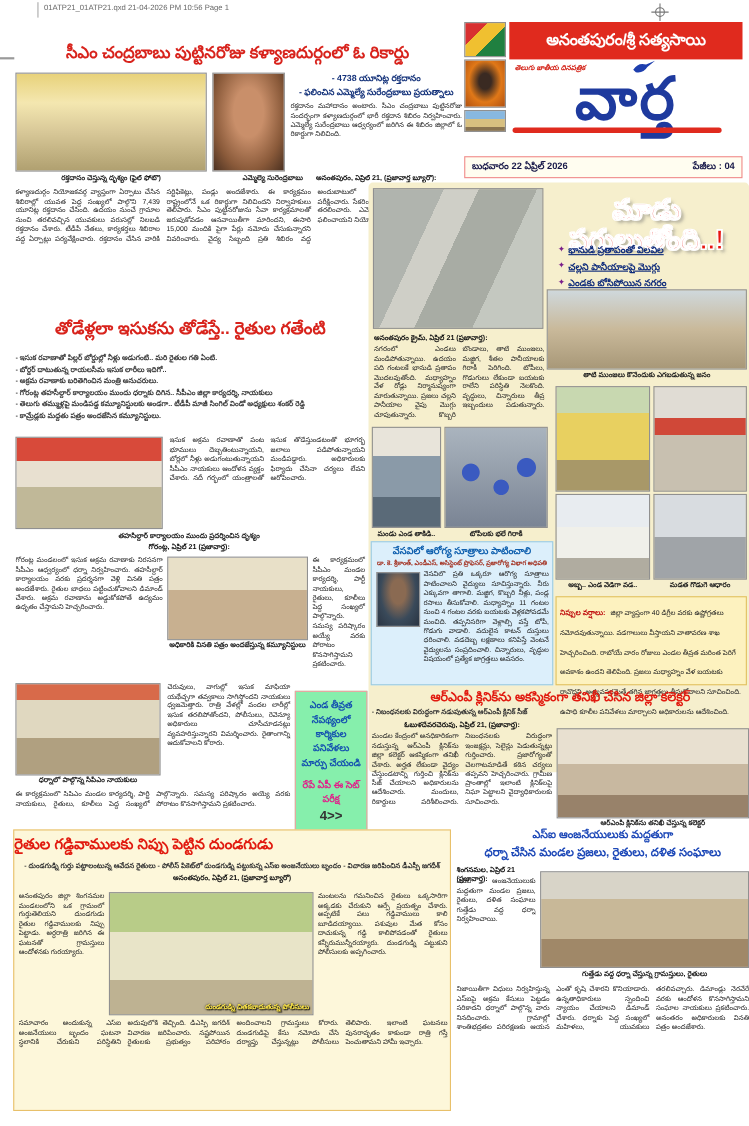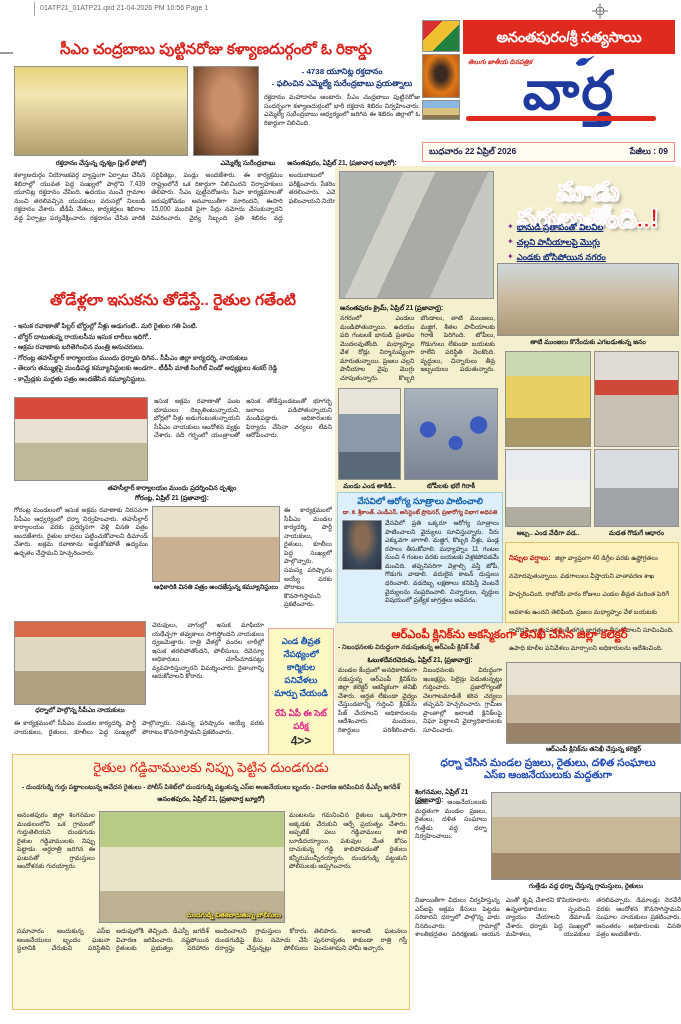--- a/index.html
+++ b/index.html
@@ -38,26 +38,26 @@
   .bullet-txt{color:#0d2a7a;font-weight:bold;font-size:8.5px;line-height:1.3;text-decoration:underline;}
   .points{font-size:6.6px;font-weight:bold;color:#3a3a3a;line-height:1.6;text-align:left;overflow:hidden;}
   .cm-points{color:#14327a;font-weight:bold;font-size:8px;line-height:1.5;text-align:center;}
 
   .feature-panel{background:#f6efcd;border-radius:4px;}
   .healthbox{background:#dceffb;border:1px solid #9ccbe0;padding:3px;}
   .healthbox h2{margin:0 0 1px 0;color:#0e5fae;font-size:8.8px;text-align:center;font-weight:800;}
   .health-byline{color:#a33020;font-size:5.8px;font-weight:bold;text-align:center;margin-bottom:2px;}
   .weatherbox{background:#fdf2bf;border:1px solid #e0c060;padding:3px;}
   .weather-lead{color:#c01010;font-weight:800;font-size:6.8px;}
-  .workersbox{background:#fef9c3;border:1px solid #f0a0a0;text-align:center;padding:6px 3px;}
+  .workersbox{background:#86efac;border:1px solid #f0a0a0;text-align:center;padding:6px 3px;}
   .workers-main{color:#1552b0;font-weight:800;font-size:8.6px;line-height:1.5;}
   .workers-hl{color:#e0218a;font-weight:800;font-size:8.6px;line-height:1.45;margin-top:8px;}
   .workers-ref{color:#333;font-weight:800;font-size:12px;margin-top:2px;}
   .haypanel{background:#fdf7da;border:1px solid #e8c06a;}
-  .hay-hl{color:#e11a0f;font-weight:400;font-size:13.5px;text-align:center;}
+  .hay-hl{color:#e11a0f;font-weight:700;font-size:13.5px;}
   .subline{font-size:6.4px;font-weight:bold;color:#333;text-align:center;overflow:hidden;white-space:nowrap;}
   .photo-cap-overlay{position:absolute;right:3px;bottom:2px;color:#ffe84a;font-size:6.3px;font-weight:bold;
                      text-shadow:0 0 2px #000,1px 1px 1px #000;}
 
   
   .ph-crowd{background:linear-gradient(180deg,#e8d27a 0%,#f4e7b0 30%,#d8c898 60%,#b0a070 100%);}
   .ph-portrait{background:radial-gradient(ellipse at 50% 40%,#c98f6a 30%,#8a5a3a 70%,#4a3020 100%);}
   .ph-aerial{background:linear-gradient(115deg,#b0b4ae 0 30%,#cfcfc7 30% 45%,#a8aca4 45% 70%,#c4c8c0 70%);}
   .ph-street{background:linear-gradient(180deg,#cfd8dc 0%,#c9b99a 50%,#a89878 100%);}
   .ph-flags{background:linear-gradient(180deg,#d84a3a 0 26%,#e8e0d0 26% 55%,#c0b898 55%);}
@@ -116,21 +116,21 @@
     <div class="abs mh-banner" style="left:41px;top:0;width:212px">అనంతపురం/శ్రీ సత్యసాయి</div>
     <div class="abs mh-tagline" style="left:46px;top:38px;width:120px">తెలుగు జాతీయ దినపత్రిక</div>
     <svg class="abs" style="left:150px;top:34px" width="26" height="14" viewBox="0 0 20 12">
       <path d="M2 8 Q6 2 12 4 L19 1 L13 6 Q10 11 4 10 Z" fill="#1e3fae"></path>
     </svg>
     <div class="abs mh-logo" style="left:41px;top:42px;width:212px">వార్త</div>
     <div class="abs mh-underline" style="left:44px;top:96px;width:190px"></div>
   </section>
   <div class="abs datebar" style="left:422px;top:142px;width:253px;height:20px">
     <span>బుధవారం 22 ఏప్రిల్ 2026</span>
-    <span>పేజీలు : 09</span>
+    <span>పేజీలు : 04</span>
   </div>
 
   <section class="abs feature-panel" style="left:335px;top:166px;width:346px;height:536px">
     <div class="abs ph ph-aerial" style="left:4px;top:5px;width:155px;height:128px"></div>
     <div class="abs feature-hl" style="left:162px;top:12px;width:182px">మాడు పగులుతోంది..!</div>
     <div class="abs" style="left:172px;top:52px;width:170px">
       <div class="bullet-line">
         <span class="bullet-dia">✦</span>
         <span class="bullet-txt">భానుడి ప్రతాపంతో విలవిల</span>
       </div>
@@ -217,22 +217,22 @@
     <div class="cap dateline" style="margin-top:3px">అనంతపురం, ఏప్రిల్ 21, (ప్రజావార్త బ్యూరో)</div>
     <div class="abs body-sm" style="left:4px;top:56px;width:78px;height:158px">అనంతపురం జిల్లా శింగనమల మండలంలోని ఒక గ్రామంలో గుర్తుతెలియని దుండగుడు రైతుల గడ్డివాములకు నిప్పు పెట్టాడు. అర్ధరాత్రి జరిగిన ఈ ఘటనతో గ్రామస్తులు ఆందోళనకు గురయ్యారు.</div>
     <div class="abs ph ph-police" style="left:86px;top:56px;width:186px;height:112px">
       <span class="photo-cap-overlay">దుండగుడ్ని చితకబాదుతున్న పోలీసులు</span>
     </div>
     <div class="abs body-sm" style="left:276px;top:56px;width:118px;height:112px">మంటలను గమనించిన రైతులు ఒక్కసారిగా అక్కడకు చేరుకుని ఆర్పే ప్రయత్నం చేశారు. అప్పటికే పలు గడ్డివాములు కాలి బూడిదయ్యాయి. పశువుల మేత కోసం దాచుకున్న గడ్డి కాలిపోవడంతో రైతులు కన్నీరుమున్నీరయ్యారు. దుండగుడ్ని పట్టుకుని పోలీసులకు అప్పగించారు.</div>
     <div class="abs body-sm cols4" style="left:4px;top:172px;width:390px;height:80px">సమాచారం అందుకున్న ఎస్ఐ అంజనేయులు బృందం ఘటనా స్థలానికి చేరుకుని పరిస్థితిని అదుపులోకి తెచ్చింది. డీఎస్పీ జగదీశ్ విచారణ జరిపించారు. నష్టపోయిన రైతులకు ప్రభుత్వం పరిహారం అందించాలని గ్రామస్తులు కోరారు. దుండగుడిపై కేసు నమోదు చేసి దర్యాప్తు చేస్తున్నట్లు పోలీసులు తెలిపారు. ఇలాంటి ఘటనలు పునరావృతం కాకుండా రాత్రి గస్తీ పెంచుతామని హామీ ఇచ్చారు.</div>
   </section>
 
   <section class="abs" style="left:415px;top:754px;width:266px;height:256px">
+    <div class="hl-blue" style="font-size:10px">ఎస్ఐ ఆంజనేయులుకు మద్దతుగా</div>
     <div class="hl-blue" style="font-size:10.5px;margin-top:2px">ధర్నా చేసిన మండల ప్రజలు, రైతులు, దళిత సంఘాలు</div>
-    <div class="hl-blue" style="font-size:10px">ఎస్ఐ ఆంజనేయులుకు మద్దతుగా</div>
     <div class="abs cap dateline" style="left:0;top:34px;width:72px;text-align:left">శింగనమల, ఏప్రిల్ 21 (ప్రజావార్త):</div>
     <div class="abs body-sm" style="left:0;top:44px;width:72px;height:96px">ఎస్ఐ ఆంజనేయులుకు మద్దతుగా మండల ప్రజలు, రైతులు, దళిత సంఘాలు గుత్తేడు వద్ద ధర్నా నిర్వహించాయి.</div>
     <div class="abs ph ph-dharna" style="left:76px;top:38px;width:190px;height:88px"></div>
     <div class="abs cap" style="left:76px;top:128px;width:190px">గుత్తేడు వద్ద ధర్నా చేస్తున్న గ్రామస్తులు, రైతులు</div>
     <div class="abs body-sm cols3" style="left:0;top:142px;width:266px;height:112px">నిజాయితీగా విధులు నిర్వహిస్తున్న ఎస్ఐపై అక్రమ కేసులు పెట్టడం సరికాదని ధర్నాలో పాల్గొన్న వారు నినదించారు. గ్రామాల్లో శాంతిభద్రతల పరిరక్షణకు ఆయన ఎంతో కృషి చేశారని కొనియాడారు. ఉన్నతాధికారులు స్పందించి న్యాయం చేయాలని డిమాండ్ చేశారు. ధర్నాకు పెద్ద సంఖ్యలో మహిళలు, యువకులు తరలివచ్చారు. డిమాండ్లు నెరవేరే వరకు ఆందోళన కొనసాగిస్తామని సంఘాల నాయకులు ప్రకటించారు. అనంతరం అధికారులకు వినతి పత్రం అందజేశారు.</div>
   </section>
 
 </div>
 
 </body></html>

